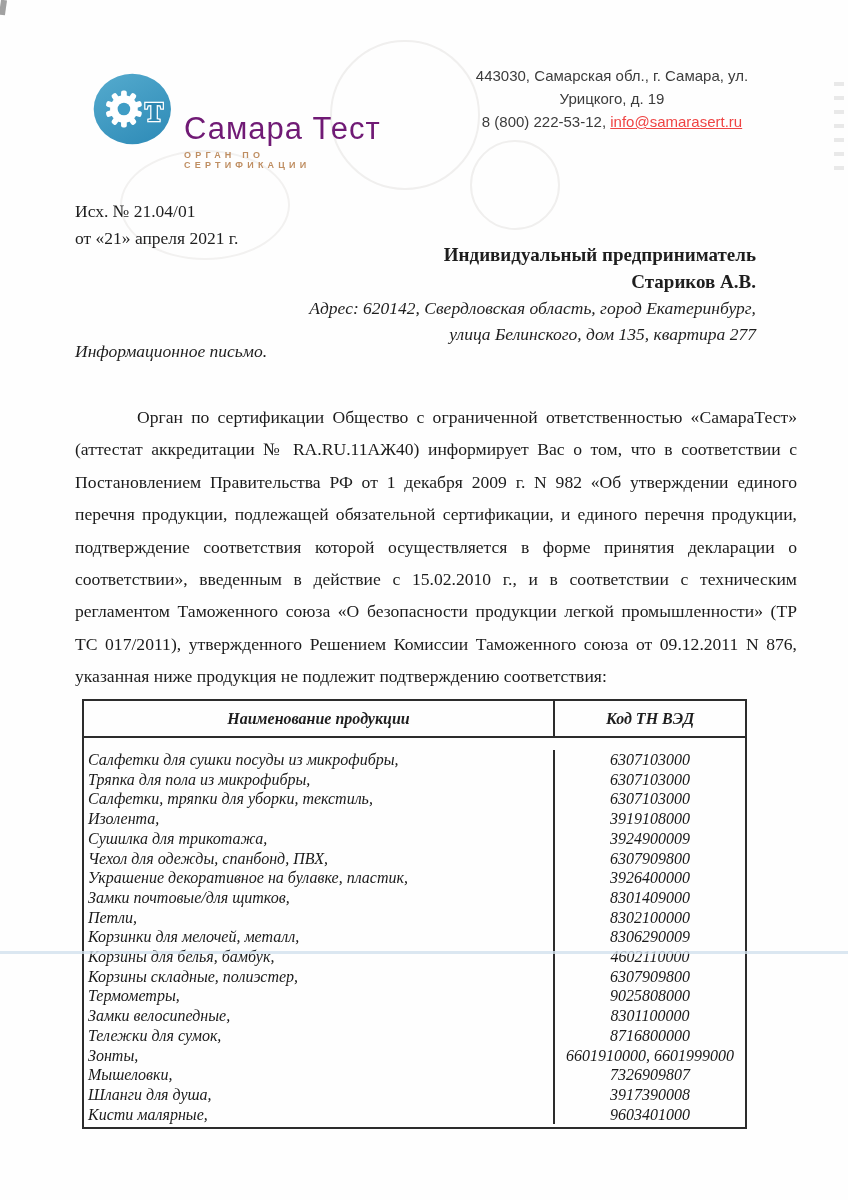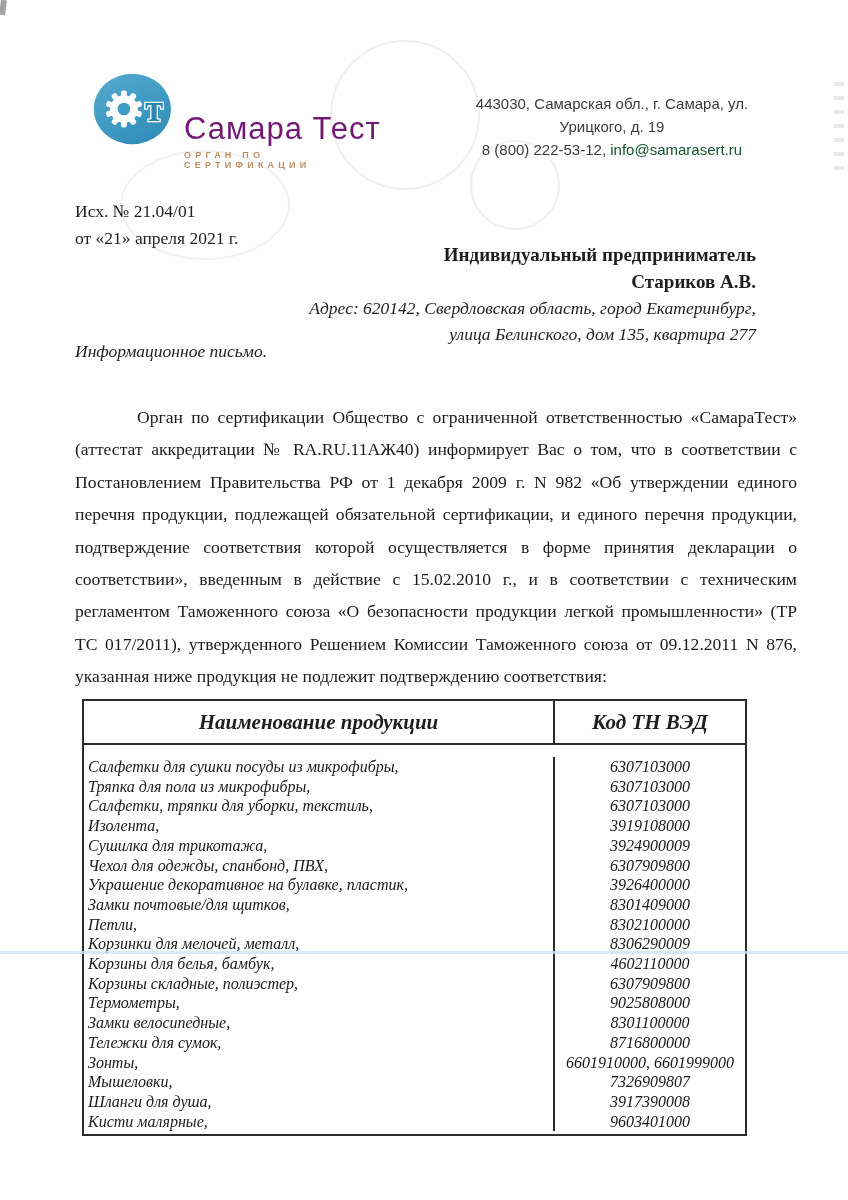--- a/index.html
+++ b/index.html
@@ -43,21 +43,21 @@
   .logo-title {
     font-family: "Liberation Sans", sans-serif;
     font-size: 31px; font-weight: 400; letter-spacing: 1px;
   }
   .logo-subtitle {
     font-family: "Liberation Sans", sans-serif;
     font-size: 9px; font-weight: 700; letter-spacing: 4.2px; margin-top: 3px;
   }
 
   .contact {
-    position: absolute; left: 418px; top: 92px; width: 388px;
+    position: absolute; left: 418px; top: 64px; width: 388px;
     text-align: center;
     font-family: "Liberation Sans", sans-serif;
     font-size: 15px; line-height: 23px; color: #3c3c3c;
   }
   .contact a { text-decoration: none; cursor: pointer; }
 
   
   .ref { position: absolute; left: 75px; top: 198px; font-size: 17.5px; line-height: 27px; }
 
   
@@ -76,21 +76,21 @@
   }
   .body-par .b { font-weight: 400; }
 
   
   .ptable {
     position: absolute; left: 82px; top: 699px; width: 665px;
     border: 2px solid #2c2c2c;
   }
   .thead {
     display: flex; border-bottom: 2px solid #2c2c2c;
-    font-weight: 700; font-style: italic; font-size: 21px;
+    font-weight: 700; font-style: italic; font-size: 16px;
   }
   .thead .hcell { padding: 9px 2px 8px; text-align: center; }
   .thead .hname { width: 471px; border-right: 2px solid #2c2c2c; }
   .thead .hcode { flex: 1; }
   .tbody { display: flex; padding: 12px 0 3px; }
   .tcol-names { width: 471px; border-right: 2px solid #2c2c2c; }
   .tcol-names, .tcol-codes { display: flex; flex-direction: column; }
   .tcol-codes { flex: 1; justify-content: center; }
   .tcell {
     font-style: italic; font-size: 16px; line-height: 19.7px;
@@ -140,21 +140,21 @@
     </svg>
     <div class="logo-text">
       <div class="logo-title" style="color: #701a75; margin-top: 27px;">Самара Тест</div>
       <div class="logo-subtitle" style="color: rgb(191, 142, 98);">ОРГАН ПО СЕРТИФИКАЦИИ</div>
     </div>
   </div>
 
   <div class="contact">
     <div>443030, Самарская обл., г. Самара, ул.</div>
     <div>Урицкого, д. 19</div>
-    <div><span>8 (800) 222-53-12,</span> <a href="#" style="color: #14532d;">info@samarasert.ru</a></div>
+    <div><span>8 (800) 222-53-12,</span> <a href="#" style="color: #ef4444; text-decoration: underline;">info@samarasert.ru</a></div>
   </div>
 
   <div class="ref">
     <div>Исх. № 21.04/01</div>
     <div>от «21» апреля 2021 г.</div>
   </div>
 
   <div class="recipient">
     <div class="r-bold">Индивидуальный предприниматель</div>
     <div class="r-bold">Стариков А.В.</div>

